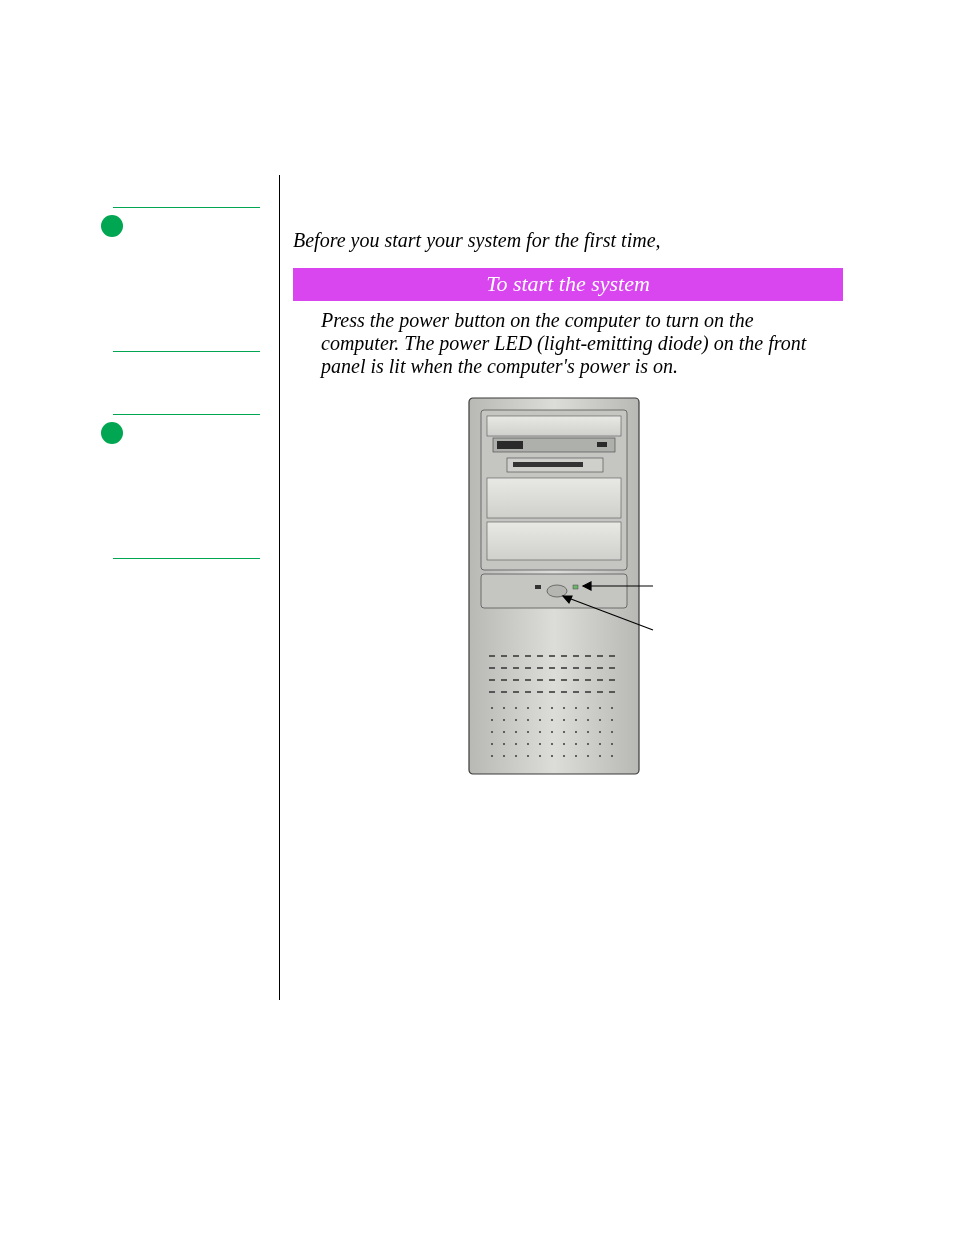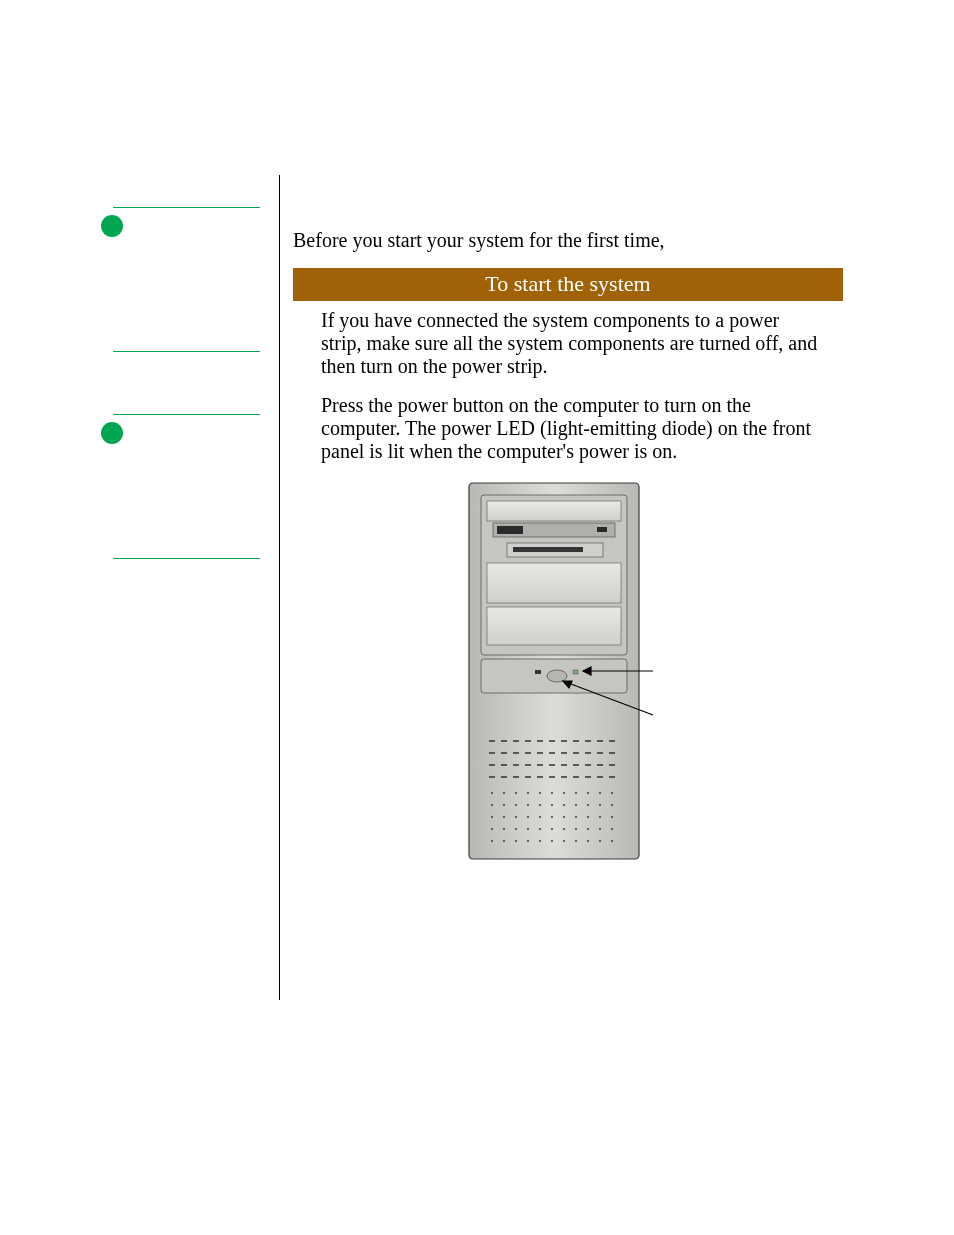--- a/index.html
+++ b/index.html
@@ -8,20 +8,21 @@
     width: 954px;
     height: 1235px;
     background: #fff;
     font-family: "Times New Roman", Times, serif;
     color: #000;
   }
   .page {
     position: relative;
     width: 783px;
     height: 1235px;
+    font-style: italic;
   }
   
   .sidebar {
     position: absolute;
     left: 113px;
     top: 207px;
     width: 147px;
   }
   .side-box {
     width: 147px;
@@ -68,21 +69,21 @@
     margin-bottom: 12px;
   }
   ul.bullets li::before {
     content: "•";
     position: absolute;
     left: 6px;
     top: 0;
     font-size: 20px;
   }
   .blue-heading {
-    background: #a16207;
+    background: #d946ef;
     color: #fff;
     text-align: center;
     font-size: 22px;
     padding: 3px 0 5px 0;
     margin: 0 0 8px 0;
     font-family: Georgia, "Times New Roman", serif;
   }
   .section-body {
     padding: 0 20px 0 28px;
   }
@@ -116,21 +117,20 @@
   </div>
 
   <div class="divider"></div>
 
   <div class="content">
     <p class="intro">Before you start your system for the first time,</p>
 
     <div class="blue-heading">To start the system</div>
 
     <div class="section-body">
-      <p class="para">If you have connected the system components to a power strip, make sure all the system components are turned off, and then turn on the power strip.</p>
       <p class="para">Press the power button on the computer to turn on the computer. The power LED (light-emitting diode) on the front panel is lit when the computer's power is on.</p>
 
       <div class="tower-wrap">
         <svg class="tower-svg" width="210" height="380" viewBox="0 0 210 380">
 
           <defs>
             <linearGradient id="case" x1="0" y1="0" x2="1" y2="0">
               <stop offset="0" stop-color="#b8b9b5"></stop>
               <stop offset="0.5" stop-color="#dcddd9"></stop>
               <stop offset="1" stop-color="#b8b9b5"></stop>

